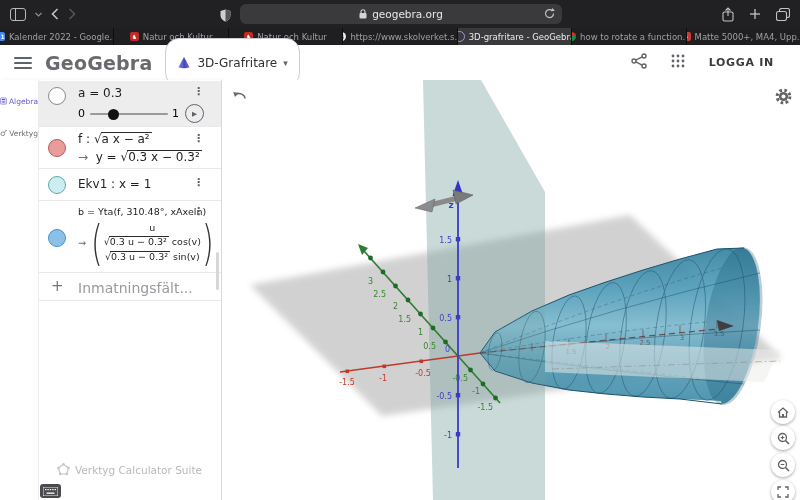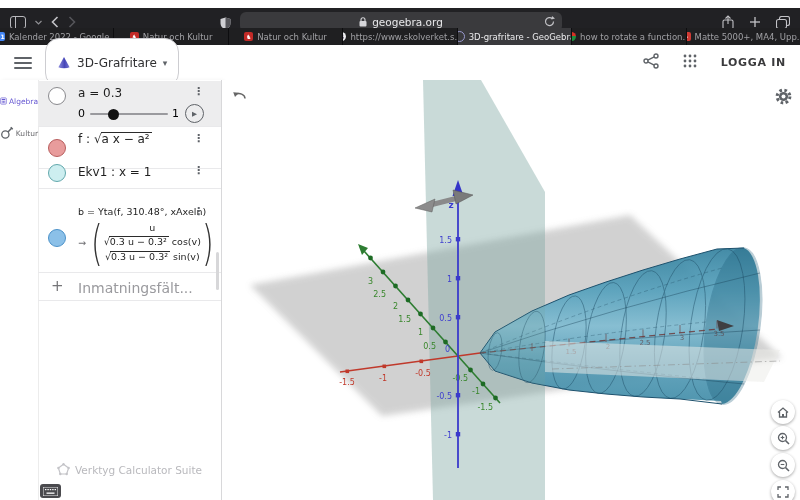--- a/index.html
+++ b/index.html
@@ -1,19 +1,19 @@
 <!DOCTYPE html>
 <html><head>
 <meta charset="utf-8">
 <style>
   html,body{margin:0;padding:0;background:#888;}
   .screen{position:relative;width:800px;height:500px;overflow:hidden;background:#fff;
     font-family:"DejaVu Sans","Liberation Sans",sans-serif;-webkit-font-smoothing:antialiased;}
   
-  .toolbar{position:absolute;left:0;top:8px;width:800px;height:28px;background:#212124;}
+  .toolbar{position:absolute;left:0;top:0;width:800px;height:28px;background:#212124;}
   .tb-left{position:absolute;left:10px;top:0;height:28px;display:flex;align-items:center;gap:9px;}
   .tb-ico{display:flex;align-items:center;justify-content:center;}
   .urlbar{position:absolute;left:240px;top:4px;width:322px;height:20px;background:#3a3a3d;border-radius:6px;
     display:flex;align-items:center;justify-content:center;gap:5px;color:#e8e8ea;font-size:10.5px;}
   .urlbar .reload{position:absolute;right:7px;top:3px;}
   .shield{position:absolute;left:220px;top:7px;}
   .tb-right{position:absolute;right:10px;top:0;height:28px;display:flex;align-items:center;gap:15px;}
   .tabbar{position:absolute;left:0;top:28px;width:800px;height:17px;background:#161618;display:flex;}
   .tab{flex:1 1 0;display:flex;align-items:center;justify-content:center;gap:4px;background:#1f1f21;
     border-left:1px solid #0d0d0f;color:#a0a0a4;font-size:8.5px;white-space:nowrap;overflow:hidden;}
@@ -25,21 +25,21 @@
   
   .appheader{position:absolute;left:0;top:45px;width:800px;height:35px;background:#fff;border-bottom:1px solid #e3e3e5;
     display:flex;align-items:center;}
   .hamburger{margin-left:14px;width:18px;height:12px;display:flex;flex-direction:column;justify-content:space-between;cursor:pointer;}
   .hamburger span{height:2px;background:#5f6368;border-radius:1px;}
   .logo{margin-left:13px;font-size:19px;font-weight:bold;color:#6a6a6e;letter-spacing:.2px;}
   .suite{margin-left:12px;font-size:15.5px;color:#38383a;}
   .pill{margin-left:13px;height:27px;border:1px solid #cdcdd1;border-radius:14px;display:flex;align-items:center;
     gap:6px;padding:10px 11px;background:#fff;cursor:pointer;}
   .pill .plabel{font-size:12px;color:#2f2f31;}
-  .hdr-right{margin-left:auto;display:flex;align-items:center;gap:24px;padding-right:14px;}
+  .hdr-right{margin-left:auto;display:flex;align-items:center;gap:24px;padding-right:26px;}
   .login{font-size:11px;font-weight:600;color:#3a3a3c;letter-spacing:.7px;}
   
   .main{position:absolute;left:0;top:80px;width:800px;height:420px;}
   .algebra-panel{position:absolute;left:0;top:0;width:221px;height:420px;background:#fff;
     border-right:1px solid #d8d8da;box-shadow:2px 0 4px rgba(0,0,0,.05);}
   .rail{position:absolute;left:0;top:0;width:38px;height:420px;border-right:1px solid #ececec;background:#fff;}
   .rail-tab{width:38px;display:flex;align-items:center;gap:2px;cursor:pointer;}
   .rail-tab .rlabel{font-size:7.5px;}
   .rail-tab.active .rlabel{color:#6557d2;}
   .rail-tab:not(.active) .rlabel{color:#6a6a6e;}
@@ -177,20 +177,21 @@
       <span>Matte 5000+, MA4, Upp...</span>
     </div>
   </div>
 
   <div class="appheader">
     <div class="hamburger">
         <span></span>
         <span></span>
         <span></span>
       </div>
+    <div class="logo">GeoGebra</div>
     <div class="pill">
       <svg width="14" height="14" viewBox="0 0 14 14">
         <defs>
             <linearGradient id="coneg" x1="0" y1="0" x2="1" y2="0">
           <stop offset="0" stop-color="#8e8edd"></stop>
               <stop offset="0.55" stop-color="#4646b8"></stop>
               <stop offset="1" stop-color="#7a7ad2"></stop>
         </linearGradient>
           </defs>
         <path d="M7 1 L12.6 11.2 A6 1.8 0 0 1 1.4 11.2 Z" fill="url(#coneg)"></path>
@@ -245,21 +246,21 @@
               </g>
           </svg>
           <span class="rlabel">Algebra</span>
         </div>
         <div class="rail-tab" style="margin-top:16px;">
           <svg width="16" height="16" viewBox="0 0 16 16">
             <circle cx="6.2" cy="9.8" r="4.2" fill="none" stroke="#5f6368" stroke-width="1.5"></circle>
             <line x1="9.2" y1="6.8" x2="14" y2="2" stroke="#5f6368" stroke-width="1.8"></line>
             <line x1="12.4" y1="1.2" x2="14.8" y2="3.6" stroke="#5f6368" stroke-width="1.4"></line>
           </svg>
-          <span class="rlabel">Kultur</span>
+          <span class="rlabel">Verktyg</span>
         </div>
       </div>
 
       <div class="rows">
 
         <div class="arow sel" style="top:1px;height:45px;">
           <div class="circ" style="top: 6px; background: rgb(255, 255, 255); border-color: rgb(138, 138, 142);"></div>
           <div class="ftext" style="top:5px;">a = 0.3</div>
           <span class="kebab" style="top:5px;">⋮</span>
           <span class="smin">0</span>
@@ -268,24 +269,25 @@
           </div>
           <span class="smax">1</span>
           <div class="playbtn">
               <span>▶</span>
             </div>
         </div>
 
         <div class="arow" style="top:46px;height:42px;">
           <div class="circ" style="top: 13px; background: rgb(232, 156, 156); border-color: rgb(184, 94, 94);"></div>
           <div class="ftext" style="top:6px;"><span>f : √</span><span class="rad">a x − a²</span></div>
+          <div class="ftext" style="top:24px;"><span class="arrow">→</span>&nbsp; <span>y = √</span><span class="rad">0.3 x − 0.3²</span></div>
           <span class="kebab" style="top:7px;">⋮</span>
         </div>
 
-        <div class="arow" style="top:76px;height:32px;">
+        <div class="arow" style="top:88px;height:32px;">
           <div class="circ" style="top: 8px; background: rgb(205, 238, 240); border-color: rgb(98, 168, 172);"></div>
           <div class="ftext" style="top:9px;">Ekv1 : x = 1</div>
           <span class="kebab" style="top:9px;">⋮</span>
         </div>
 
         <div class="arow" style="top:120px;height:72px;">
           <div class="circ" style="top: 29px; background: rgb(139, 192, 232); border-color: rgb(76, 146, 201);"></div>
           <div class="ftext" style="top:6px;font-size:9.5px;">b = Yta(f, 310.48°, xAxeln)</div>
           <span class="kebab" style="top:6px;">⋮</span>
           <div class="mat">

